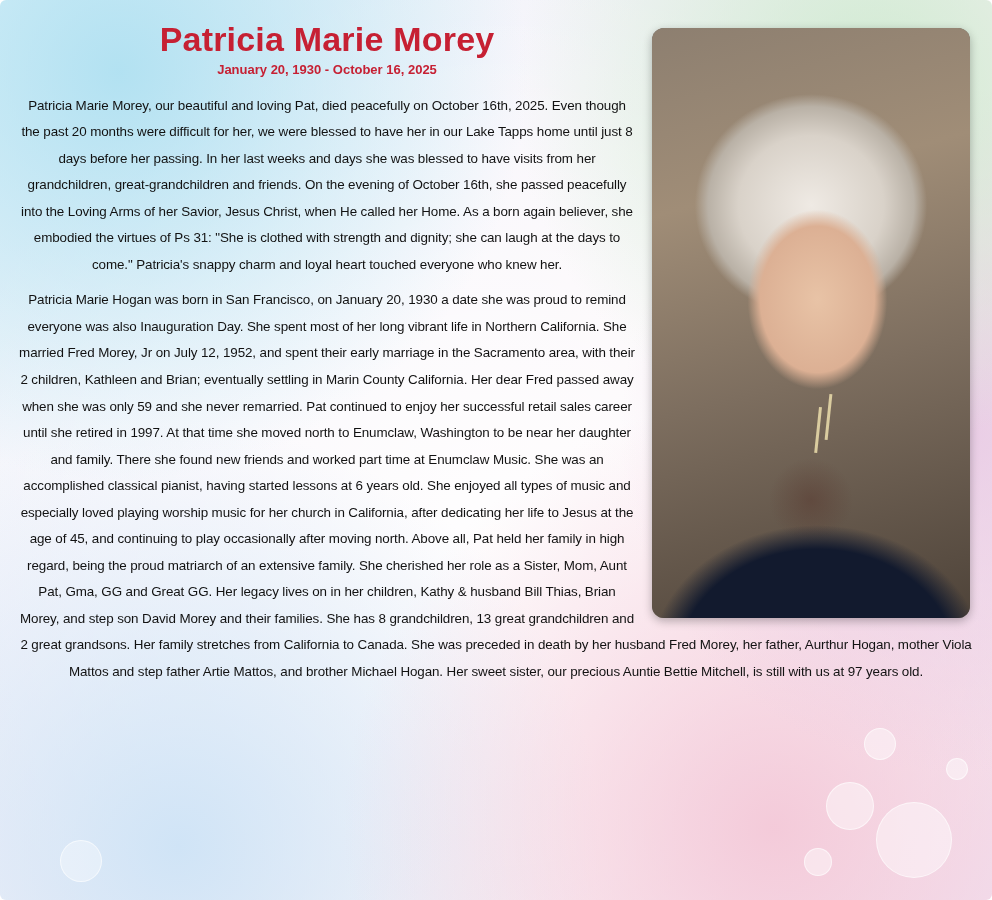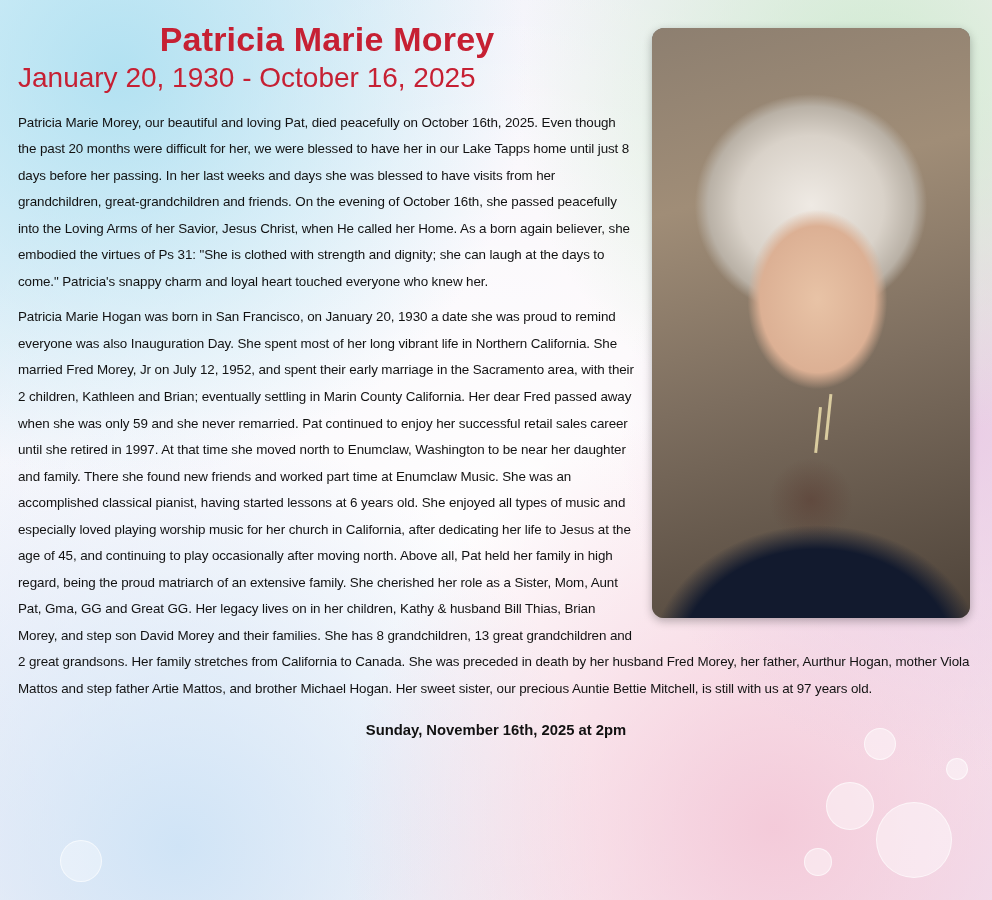--- a/index.html
+++ b/index.html
@@ -22,20 +22,21 @@
     
     background:
       radial-gradient(circle at 12% 8%, rgba(168, 222, 240, 0.85) 0%, rgba(168, 222, 240, 0) 34%),
       radial-gradient(circle at 88% 10%, rgba(196, 232, 198, 0.8) 0%, rgba(196, 232, 198, 0) 30%),
       radial-gradient(circle at 97% 48%, rgba(230, 198, 226, 0.85) 0%, rgba(230, 198, 226, 0) 32%),
       radial-gradient(circle at 78% 92%, rgba(243, 198, 214, 0.9) 0%, rgba(243, 198, 214, 0) 38%),
       radial-gradient(circle at 18% 94%, rgba(203, 226, 246, 0.9) 0%, rgba(203, 226, 246, 0) 36%),
       radial-gradient(circle at 50% 60%, rgba(255, 255, 255, 0.92) 0%, rgba(255, 255, 255, 0.4) 55%, rgba(255,255,255,0) 78%),
       linear-gradient(135deg, #eaf6fb 0%, #f6f3fa 35%, #fdf1f4 70%, #f2e8f6 100%);
     padding: 14px 18px 10px 18px;
+    border-radius: 6px;
   }
 
   
   .bubble {
     position: absolute;
     border-radius: 50%;
     background: rgba(255, 255, 255, 0.45);
     border: 1px solid rgba(255, 255, 255, 0.6);
     pointer-events: none;
   }
@@ -95,32 +96,33 @@
   .name {
     font-size: 34px;
     font-weight: bold;
     color: #c62033;
     text-align: center;
     letter-spacing: 0.2px;
     margin: 8px 0 4px 0;
     line-height: 1.05;
   }
   .dates {
-    font-size: 28px;
-    font-weight: normal;
+    font-size: 13px;
+    font-weight: bold;
     color: #c62033;
+    text-align: center;
     margin: 0 0 16px 0;
   }
 
   .body-text p {
     font-size: 13.4px;
     line-height: 1.98;
     color: #121212;
     margin: 0 0 9px 0;
-    text-align: left;
+    text-align: center;
     letter-spacing: -0.1px;
   }
 
   .footer {
     clear: both;
     text-align: center;
     padding-top: 8px;
   }
   .footer .line {
     font-size: 14.8px;
@@ -152,18 +154,17 @@
 
     <div class="name">Patricia Marie Morey</div>
     <div class="dates">January 20, 1930 - October 16, 2025</div>
 
     <div class="body-text">
       <p>Patricia Marie Morey, our beautiful and loving Pat, died peacefully on October 16th, 2025. Even though the past 20 months were difficult for her, we were blessed to have her in our Lake Tapps home until just 8 days before her passing. In her last weeks and days she was blessed to have visits from her grandchildren, great-grandchildren and friends. On the evening of October 16th, she passed peacefully into the Loving Arms of her Savior, Jesus Christ, when He called her Home. As a born again believer, she embodied the virtues of Ps 31: "She is clothed with strength and dignity; she can laugh at the days to come." Patricia's snappy charm and loyal heart touched everyone who knew her.</p>
       <p>Patricia Marie Hogan was born in San Francisco, on January 20, 1930 a date she was proud to remind everyone was also Inauguration Day. She spent most of her long vibrant life in Northern California. She married Fred Morey, Jr on July 12, 1952, and spent their early marriage in the Sacramento area, with their 2 children, Kathleen and Brian; eventually settling in Marin County California. Her dear Fred passed away when she was only 59 and she never remarried. Pat continued to enjoy her successful retail sales career until she retired in 1997. At that time she moved north to Enumclaw, Washington to be near her daughter and family. There she found new friends and worked part time at Enumclaw Music. She was an accomplished classical pianist, having started lessons at 6 years old. She enjoyed all types of music and especially loved playing worship music for her church in California, after dedicating her life to Jesus at the age of 45, and continuing to play occasionally after moving north. Above all, Pat held her family in high regard, being the proud matriarch of an extensive family. She cherished her role as a Sister, Mom, Aunt Pat, Gma, GG and Great GG. Her legacy lives on in her children, Kathy &amp; husband Bill Thias, Brian Morey, and step son David Morey and their families. She has 8 grandchildren, 13 great grandchildren and 2 great grandsons. Her family stretches from California to Canada. She was preceded in death by her husband Fred Morey, her father, Aurthur Hogan, mother Viola Mattos and step father Artie Mattos, and brother Michael Hogan. Her sweet sister, our precious Auntie Bettie Mitchell, is still with us at 97 years old.</p>
     </div>
 
     <div class="footer">
-      <div class="line">Sunday, November 16th, 2025 at 2pm</div>
       <div class="gap"></div>
     </div>
 
   </div>
 </div>
 
 </body></html>

